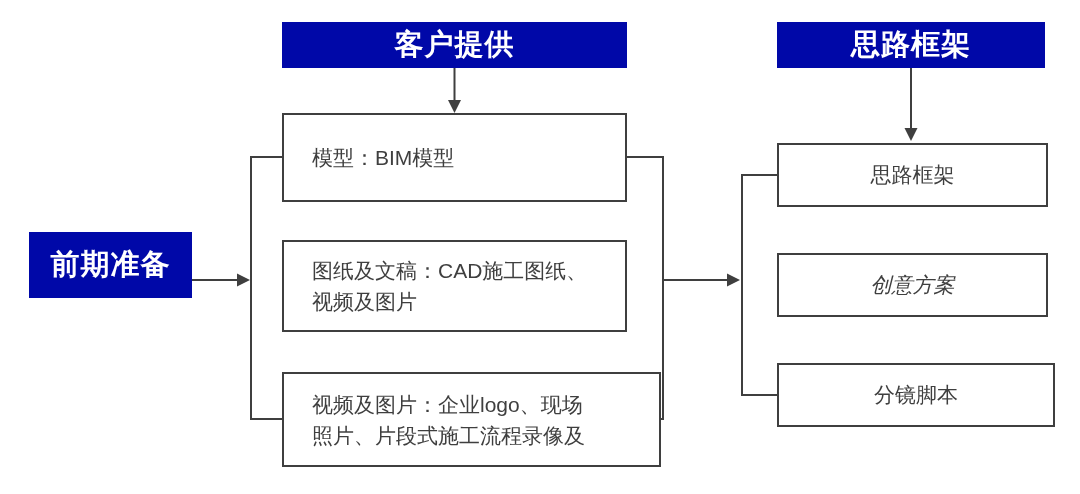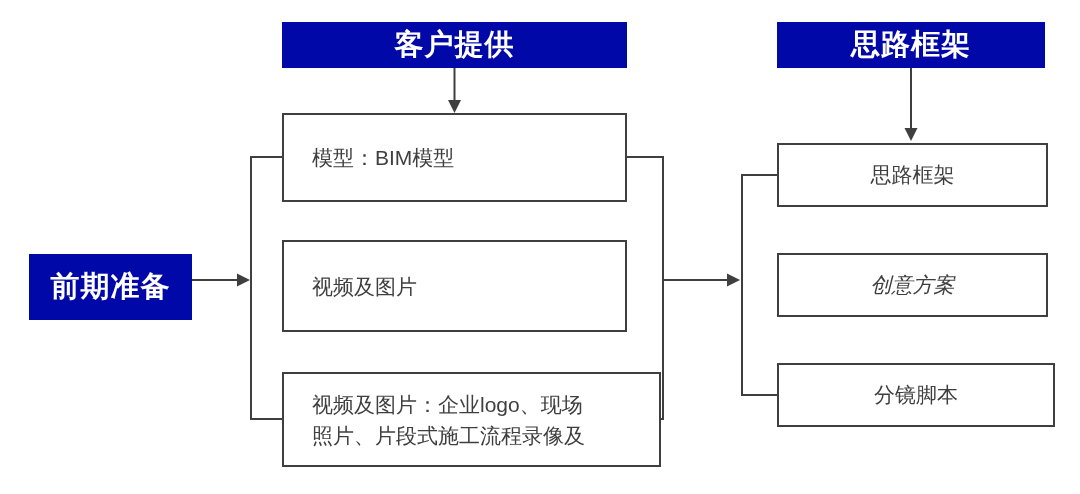--- a/index.html
+++ b/index.html
@@ -67,37 +67,38 @@
     <path class="conn" d="M627,157 H663 V419 H627"></path>
 
     <g>
       <line class="conn" x1="663" y1="280" x2="728" y2="280"></line>
       <polygon class="head" points="727,273.5 727,286.5 740,280"></polygon>
     </g>
 
     <path class="conn" d="M777,175 H742 V395 H777"></path>
   </svg>
 
-  <div class="box blue" style="left:29px; top:254px; width:163px; height:66px;">
+  <div class="box blue" style="left:29px; top:232px; width:163px; height:66px;">
     <span>前期准备</span>
   </div>
 
   <div class="box blue" style="left:282px; top:22px; width:345px; height:46px;">
     <span>客户提供</span>
   </div>
 
   <div class="box blue" style="left:777px; top:22px; width:268px; height:46px;">
     <span>思路框架</span>
   </div>
 
   <div class="box wbox mid" style="left:282px; top:113px; width:345px; height:89px;">
     <div>模型：BIM模型</div>
   </div>
 
   <div class="box wbox mid" style="left:282px; top:240px; width:345px; height:92px;">
+    <div>图纸及文稿：CAD施工图纸、</div>
     <div>视频及图片</div>
   </div>
 
   <div class="box wbox mid" style="left:282px; top:372px; width:379px; height:95px;">
     <div>视频及图片：企业logo、现场</div>
     <div>照片、片段式施工流程录像及</div>
   </div>
 
   <div class="box wbox rbx" style="left:777px; top:143px; width:271px; height:64px;">
     <span>思路框架</span>

